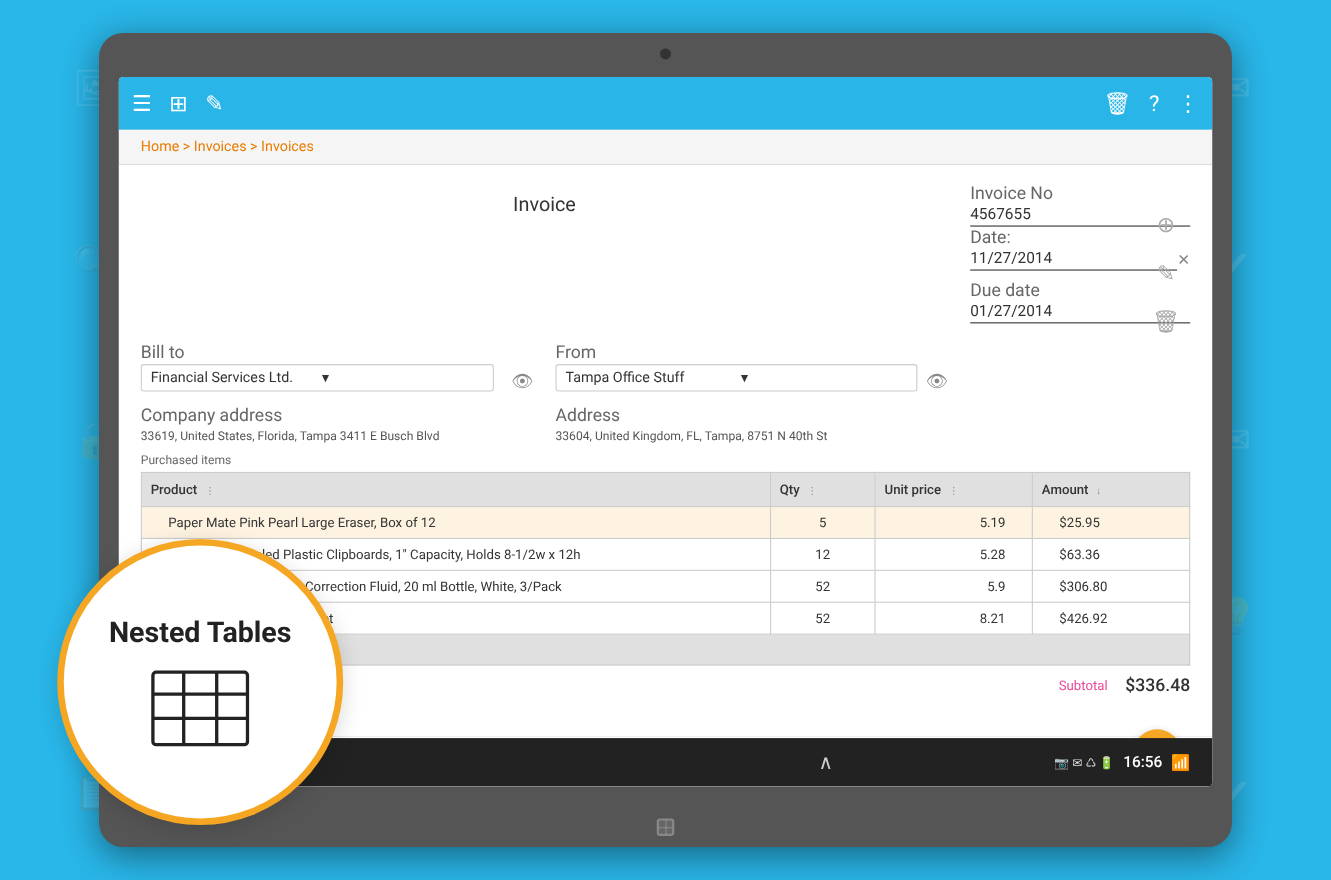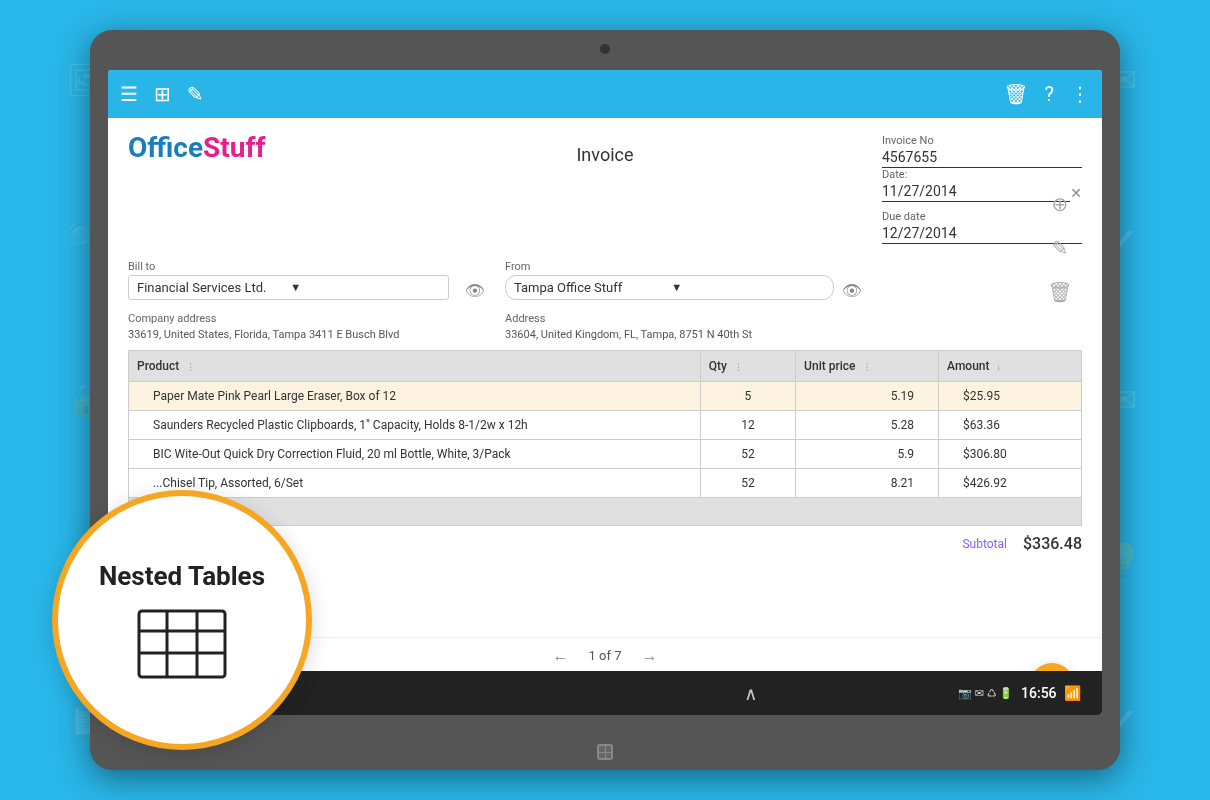--- a/index.html
+++ b/index.html
@@ -135,21 +135,21 @@
     .invoice-title {
       font-size: 18px;
       font-weight: 400;
       color: #333;
     }
 
     .invoice-right {
       flex: 0 0 200px;
     }
     .field-label {
-      font-size: 11px;
+      font-size: 16px;
       color: #666;
       margin-bottom: 2px;
     }
     .field-value {
       font-size: 14px;
       color: #333;
       border-bottom: 1px solid #333;
       padding-bottom: 2px;
       margin-bottom: 0;
     }
@@ -255,21 +255,21 @@
     
     .subtotal-row {
       display: flex;
       justify-content: flex-end;
       padding: 8px 0 0 0;
       gap: 16px;
       align-items: center;
     }
     .subtotal-label {
       font-size: 12px;
-      color: #8b5cf6;
+      color: #ec4899;
     }
     .subtotal-value {
       font-size: 16px;
       color: #333;
       font-weight: 500;
     }
 
     
     .pagination {
       display: flex;
@@ -454,45 +454,43 @@
         <span class="top-bar-icon">⊞</span>
         <span class="top-bar-icon">✎</span>
       </div>
       <div class="top-bar-right">
         <span class="top-bar-icon">🗑</span>
         <span class="top-bar-icon">?</span>
         <span class="top-bar-icon">⋮</span>
       </div>
     </div>
 
+    <div class="breadcrumb">
+      <span>Home &gt; Invoices &gt; Invoices</span>
+    </div>
 
     <div class="main-content">
 
       <div class="invoice-header">
 
-        <div class="logo-area">
-          <div class="logo-text">
-            <span class="logo-office">Office</span><span class="logo-stuff">Stuff</span>
-          </div>
-        </div>
 
         <div class="invoice-center">
           <div class="invoice-title">Invoice</div>
         </div>
 
         <div class="invoice-right">
           <div class="field-label">Invoice No</div>
           <div class="field-value">4567655</div>
           <div class="field-label">Date:</div>
           <div style="display:flex;align-items:center;gap:0;margin-bottom:8px;">
             <div class="field-value" style="flex:1;border-bottom:1px solid #333;padding-bottom:2px;">11/27/2014</div>
             <span style="color:#888;font-size:14px;cursor:pointer;">✕</span>
           </div>
           <div class="field-label">Due date</div>
-          <div class="field-value">12/27/2014</div>
+          <div class="field-value">01/27/2014</div>
         </div>
       </div>
 
       <div class="bill-from-row">
 
         <div class="bill-section">
           <div class="field-label">Bill to</div>
           <div style="display:flex;align-items:center;gap:12px;margin-bottom:6px;">
             <div class="dropdown-field" style="flex:1;">
               <span>Financial Services Ltd.</span>
@@ -500,33 +498,34 @@
             </div>
             <span class="eye-icon">👁</span>
           </div>
           <div class="field-label">Company address</div>
           <div class="address-text">33619, United States, Florida, Tampa 3411 E Busch Blvd</div>
         </div>
 
         <div class="bill-section">
           <div class="field-label">From</div>
           <div style="display:flex;align-items:center;gap:4px;margin-bottom:6px;">
-            <div class="dropdown-field" style="flex:1;border-radius:11px;">
+            <div class="dropdown-field" style="flex:1;">
               <span>Tampa Office Stuff</span>
               <span class="dropdown-arrow">▼</span>
             </div>
             <span class="eye-icon">👁</span>
           </div>
           <div class="field-label">Address</div>
           <div class="address-text">33604, United Kingdom, FL, Tampa, 8751 N 40th St</div>
         </div>
 
         <div style="flex:0 0 200px;"></div>
       </div>
 
+      <div class="purchased-label">Purchased items</div>
 
       <table class="items-table">
         <thead>
           <tr>
             <th class="col-product">
               <span>Product</span>
               <span class="sort-icon">⋮</span>
             </th>
             <th class="col-qty">
               <span>Qty</span>

